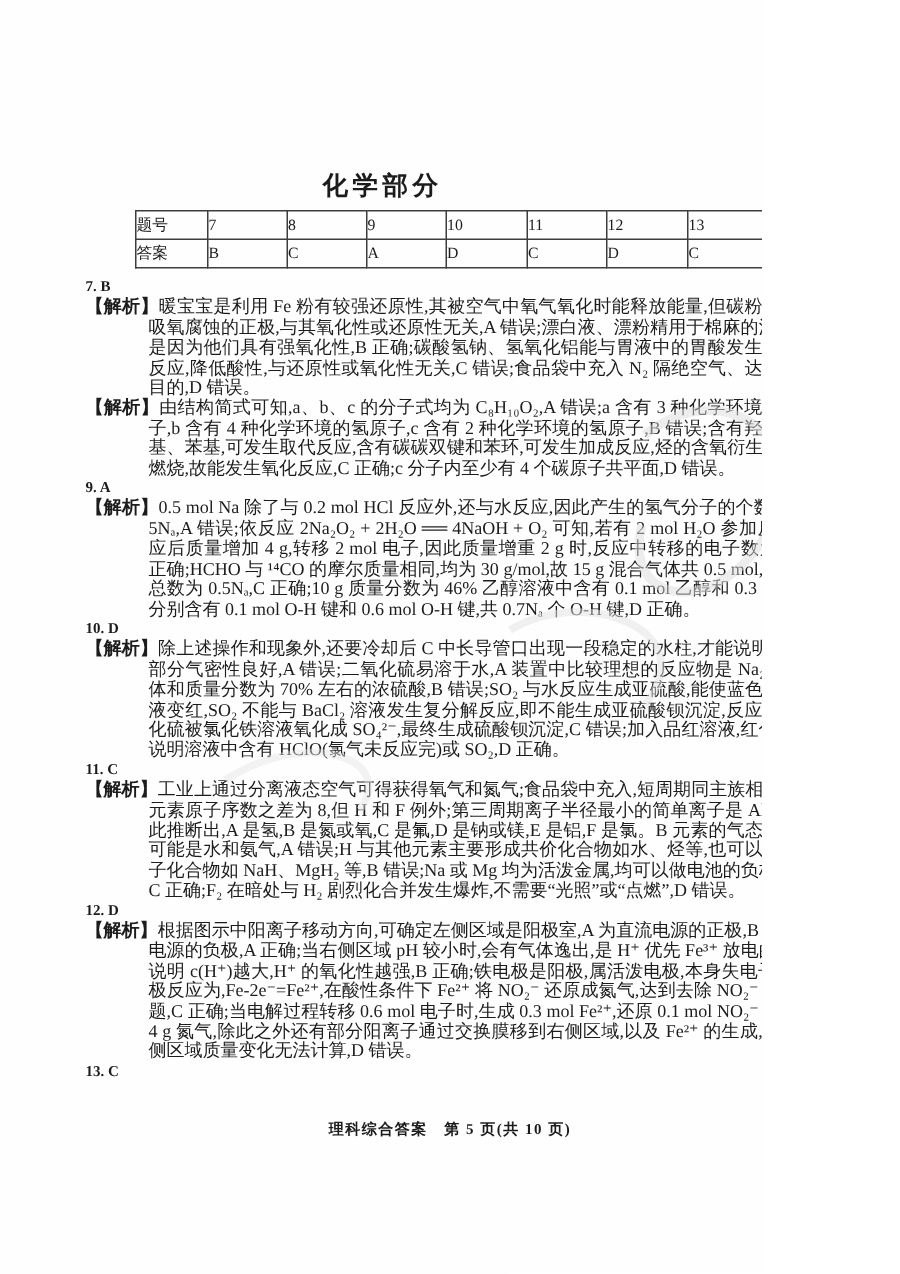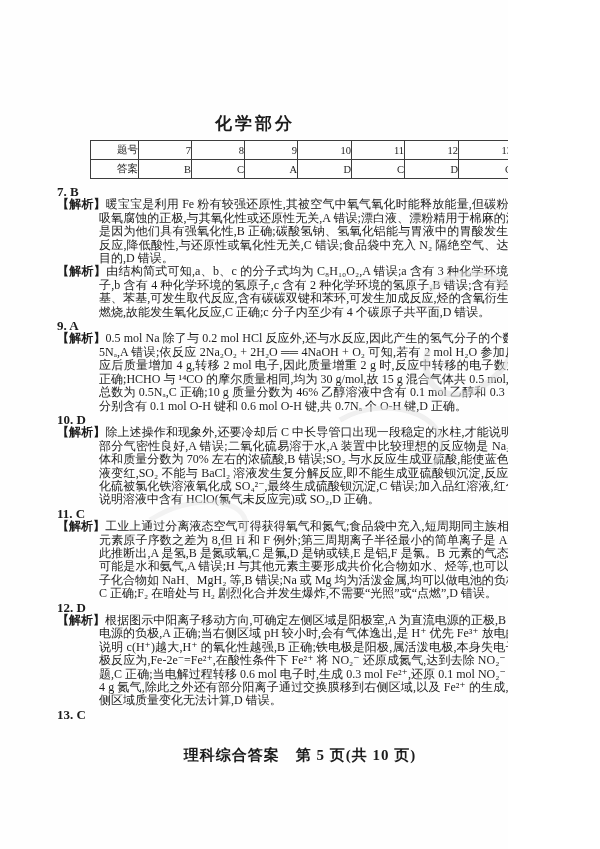--- a/index.html
+++ b/index.html
@@ -32,51 +32,51 @@
   table.answer-table {
     border-collapse: collapse;
     table-layout: fixed;
     width: 422px;
     margin-left: 33px;
     margin-bottom: 6px;
   }
   table.answer-table td {
     border: 1px solid #3d3d3d;
     height: 18px;
-    text-align: right;
+    text-align: left;
     vertical-align: middle;
     font-size: 10.5px;
     padding: 0;
     overflow: hidden;
     margin-left: 12px;
   }
   .solutions { width: 488px; }
   .solution { margin: 0; }
   .q-head {
-    font-size: 13px;
+    font-size: 10px;
     font-weight: bold;
     line-height: 13.4px;
   }
   .exp {
     margin: 0;
     font-size: 12px;
     line-height: 13.4px;
     text-align: justify;
     text-justify: inter-ideograph;
     padding-left: 42px;
     text-indent: -42px;
     word-break: break-all;
   }
   .exp-label { font-weight: bold; }
   .footer {
     position: absolute;
     top: 746px; left: 0;
     width: 600px;
     text-align: center;
-    font-size: 15px;
+    font-size: 10px;
     font-weight: bold;
     letter-spacing: 1px;
   }
 </style>
 </head>
 <body>
 
 <div class="page">
 
   <svg class="watermark-svg" viewBox="0 0 600 849" xmlns="http://www.w3.org/2000/svg">

